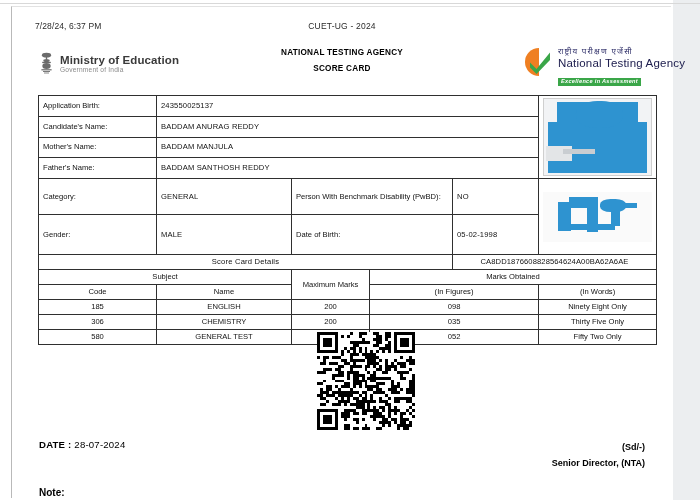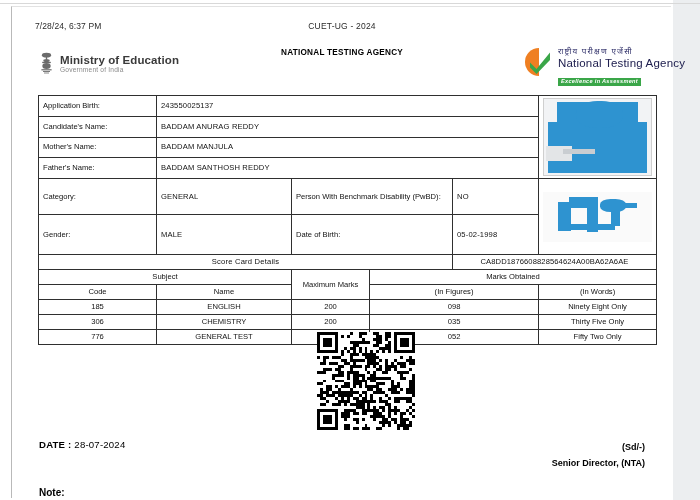--- a/index.html
+++ b/index.html
@@ -303,20 +303,21 @@
         </svg>
       </span>
       <span class="moe-text">
         <div class="moe-title">Ministry of Education</div>
         <div class="moe-sub">Government of India</div>
       </span>
     </div>
 
     <div class="title-block">
       <div class="t1">NATIONAL TESTING AGENCY</div>
+      <div class="t3">SCORE CARD</div>
     </div>
 
     <div class="nta-logo">
       <span class="nta-mark">
         <svg width="30" height="30" viewBox="0 0 30 30">
           <circle cx="15" cy="15" r="14" fill="#ffffff"></circle>
           <path d="M15 1 A14 14 0 0 0 15 29 Z" fill="#ef7f22"></path>
           <path d="M15 1 A14 14 0 0 1 15 29 Z" fill="#ffffff"></path>
           <path d="M6 15.5 L12.5 22 L26 5.5 L26 13 L12.5 27 L6 20.5 Z" fill="#3aa648"></path>
         </svg>
@@ -414,21 +415,21 @@
         <td class="center">Ninety Eight Only</td>
       </tr>
       <tr>
         <td class="center">306</td>
         <td class="center">CHEMISTRY</td>
         <td class="center">200</td>
         <td class="center" colspan="2">035</td>
         <td class="center">Thirty Five Only</td>
       </tr>
       <tr>
-        <td class="center">776</td>
+        <td class="center">580</td>
         <td class="center">GENERAL TEST</td>
         <td class="center">250</td>
         <td class="center" colspan="2">052</td>
         <td class="center">Fifty Two Only</td>
       </tr>
     </tbody>
   </table>
 
   <div class="qr-wrap">
     <svg id="qrsvg" width="128" height="98" viewBox="0 0 33 33" shape-rendering="crispEdges">

